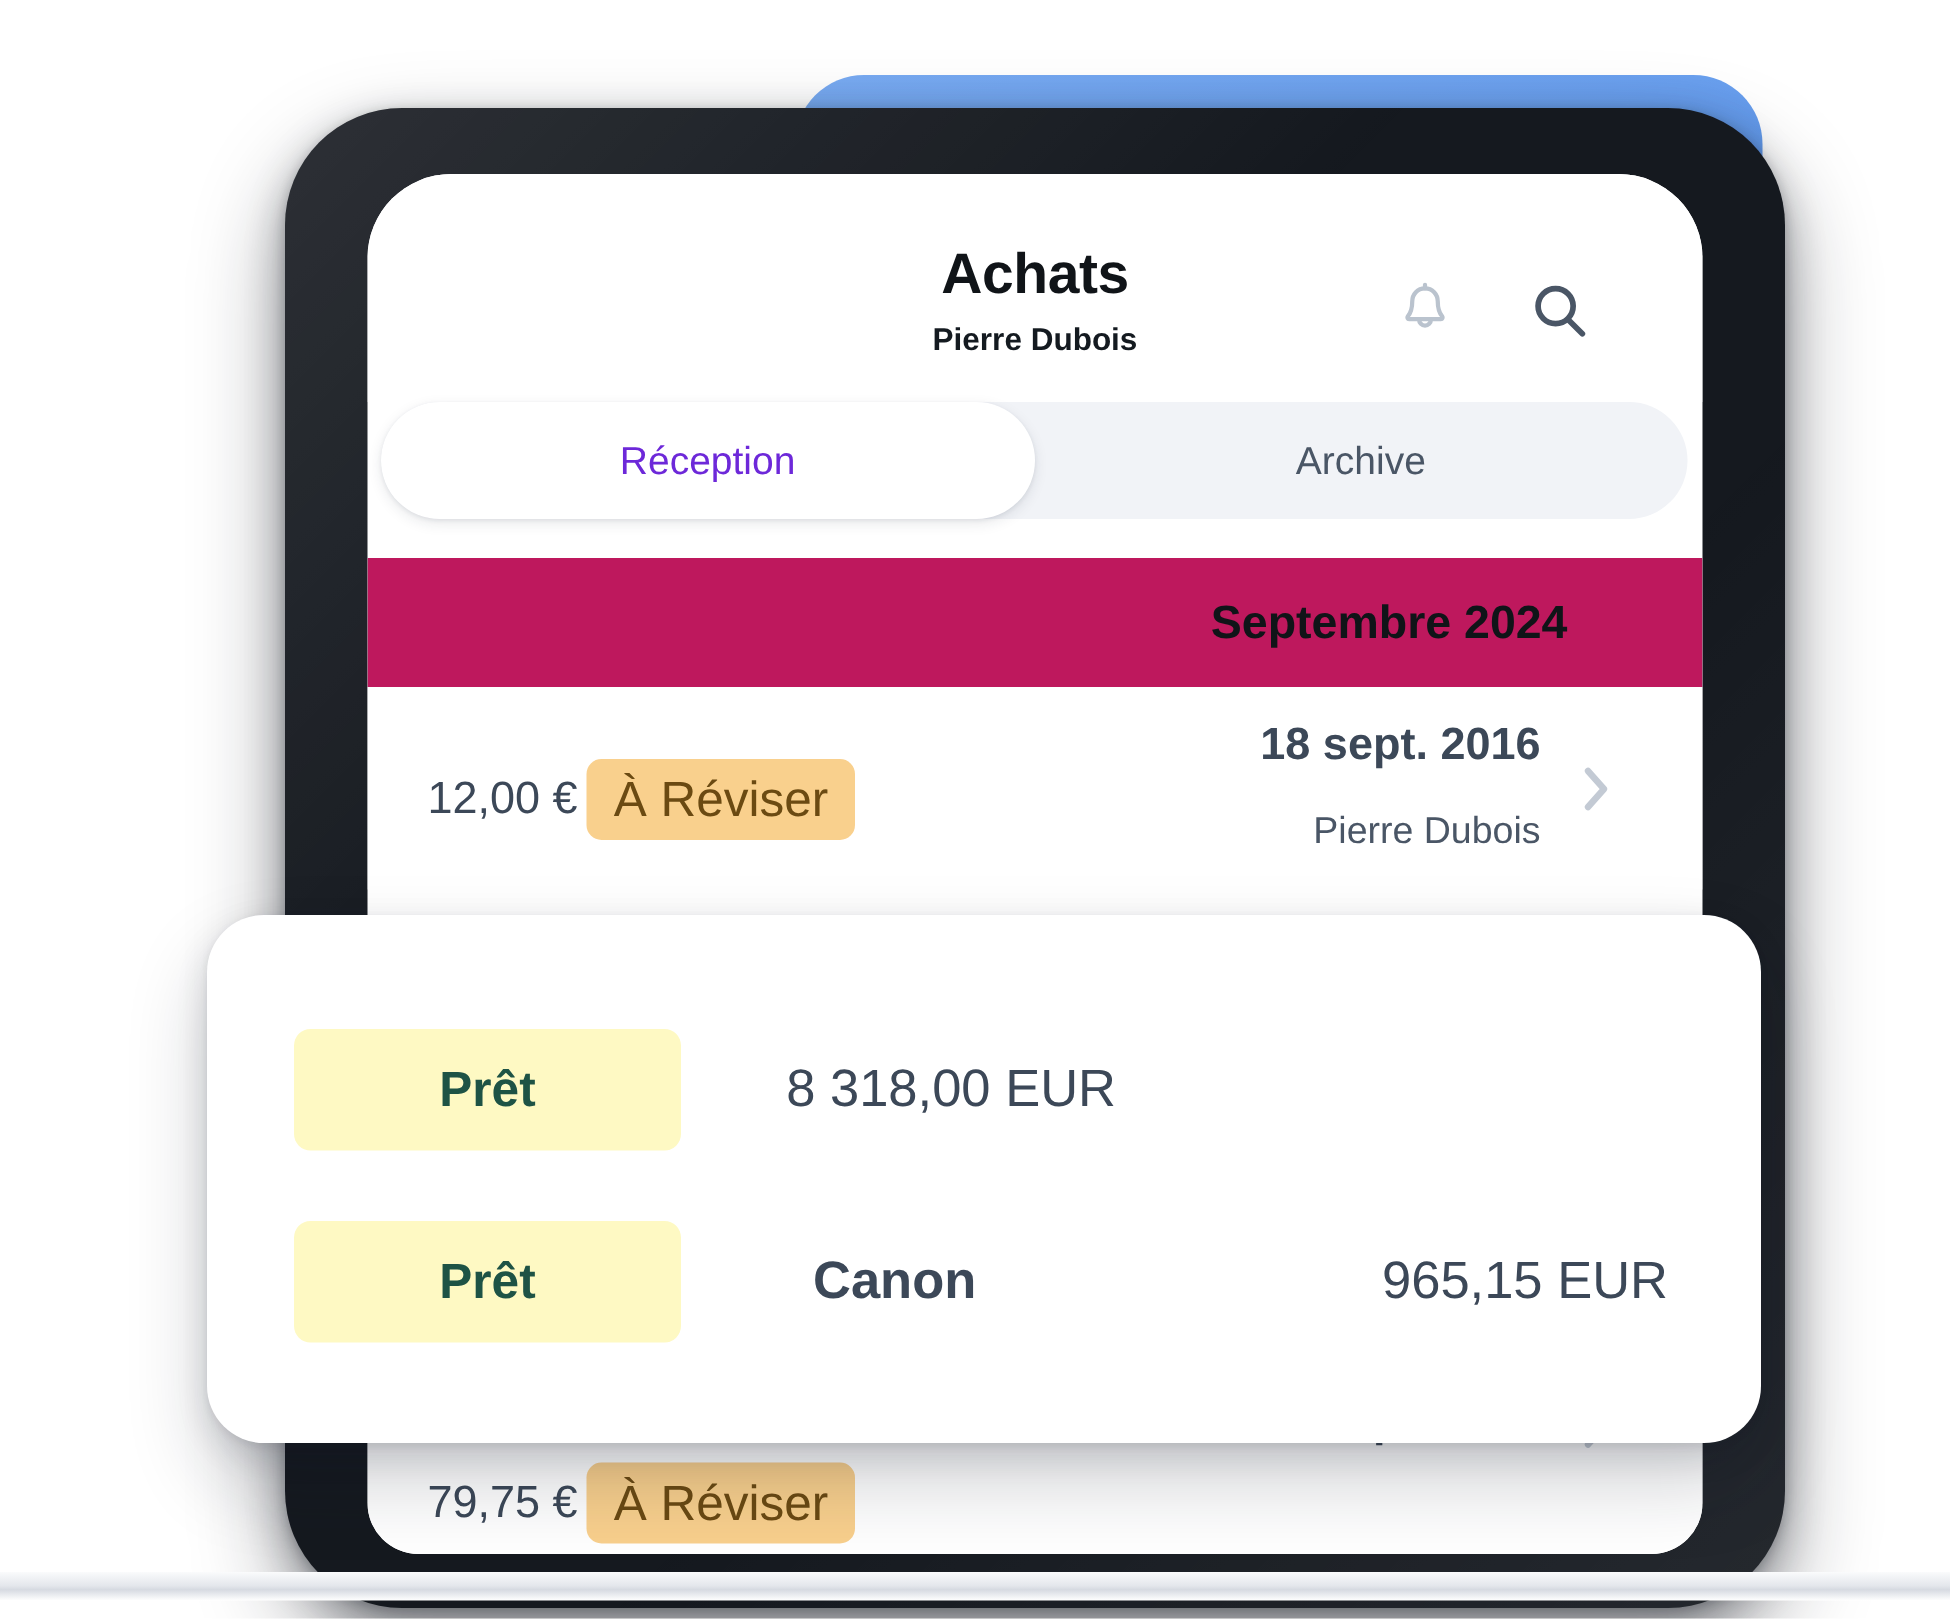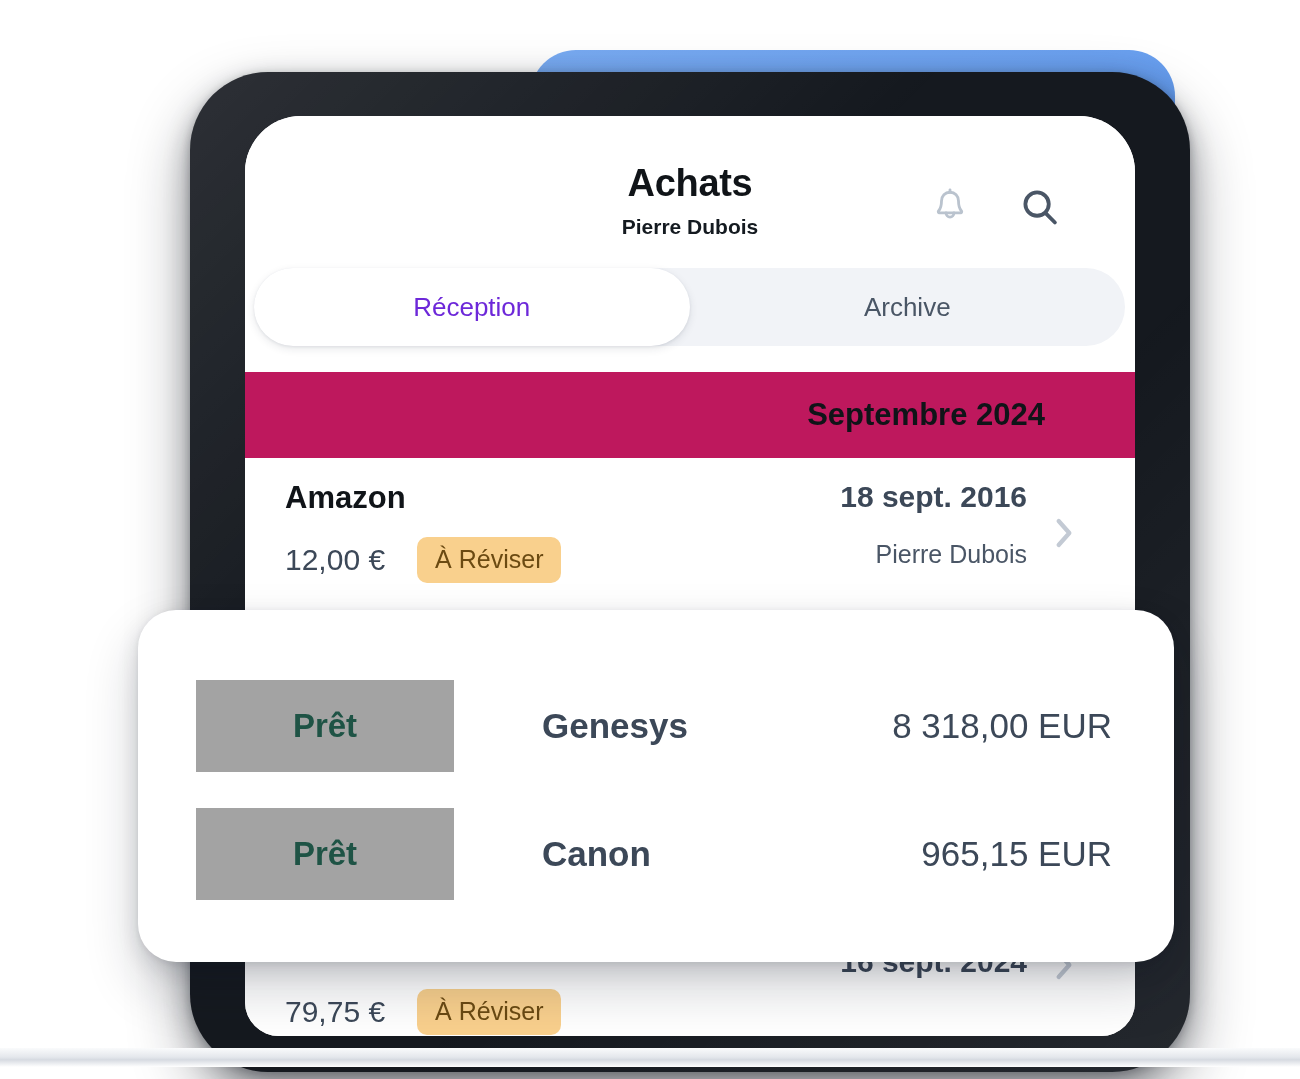--- a/index.html
+++ b/index.html
@@ -172,30 +172,30 @@
   .vendor {
     font-size: 31px;
     font-weight: bold;
     color: #101418;
     line-height: 1.0;
   }
   .amount-line {
     margin-top: 24px;
     display: flex;
     align-items: center;
-    gap: 32px;
+    gap: 6px;
   }
   .amount {
     font-size: 30px;
     color: #3C4858;
   }
   .badge-review {
     background: #F9D08D;
     color: #6B4A12;
-    font-size: 25px;
+    font-size: 33px;
     padding: 10px 18px 11px;
     border-radius: 10px;
     line-height: 1;
   }
   .txn-date {
     font-size: 30px;
     font-weight: bold;
     color: #3C4858;
     line-height: 1.0;
   }
@@ -225,23 +225,23 @@
     padding: 52px 0 0 0;
   }
   .ov-row {
     display: flex;
     align-items: center;
     height: 128px;
     padding-left: 58px;
   }
   .badge-ready {
     width: 258px;
-    height: 92px;
-    border-radius: 0;
-    background: #a3a3a3;
+    height: 81px;
+    border-radius: 11px;
+    background: #fef9c3;
     color: #1E5345;
     font-size: 33px;
     font-weight: bold;
     display: flex;
     align-items: center;
     justify-content: center;
     flex: 0 0 auto;
   }
   .ov-vendor {
     width: 280px;
@@ -310,21 +310,20 @@
       <div class="seg inactive">Archive</div>
     </div>
 
     <div class="month-band">
       <div class="month-label">Septembre 2024</div>
     </div>
 
     <div class="txn-row">
       <div class="txn-grid">
         <div class="txn-left">
-          <div class="vendor">Amazon</div>
           <div class="amount-line">
             <span class="amount">12,00 €</span>
             <span class="badge-review">À Réviser</span>
           </div>
         </div>
         <div class="txn-right">
           <div class="txn-date">18 sept. 2016</div>
           <div class="txn-owner">Pierre Dubois</div>
         </div>
         <div class="txn-chevron">
@@ -352,21 +351,20 @@
           </svg>
         </div>
       </div>
     </div>
 
   </div>
 
   <div id="overlay-card">
     <div class="ov-row">
       <div class="badge-ready">Prêt</div>
-      <div class="ov-vendor">Genesys</div>
       <div class="ov-amount">8 318,00 EUR</div>
     </div>
     <div class="ov-row">
       <div class="badge-ready">Prêt</div>
       <div class="ov-vendor">Canon</div>
       <div class="ov-amount">965,15 EUR</div>
     </div>
   </div>
 
   <div id="surface-line"></div>

